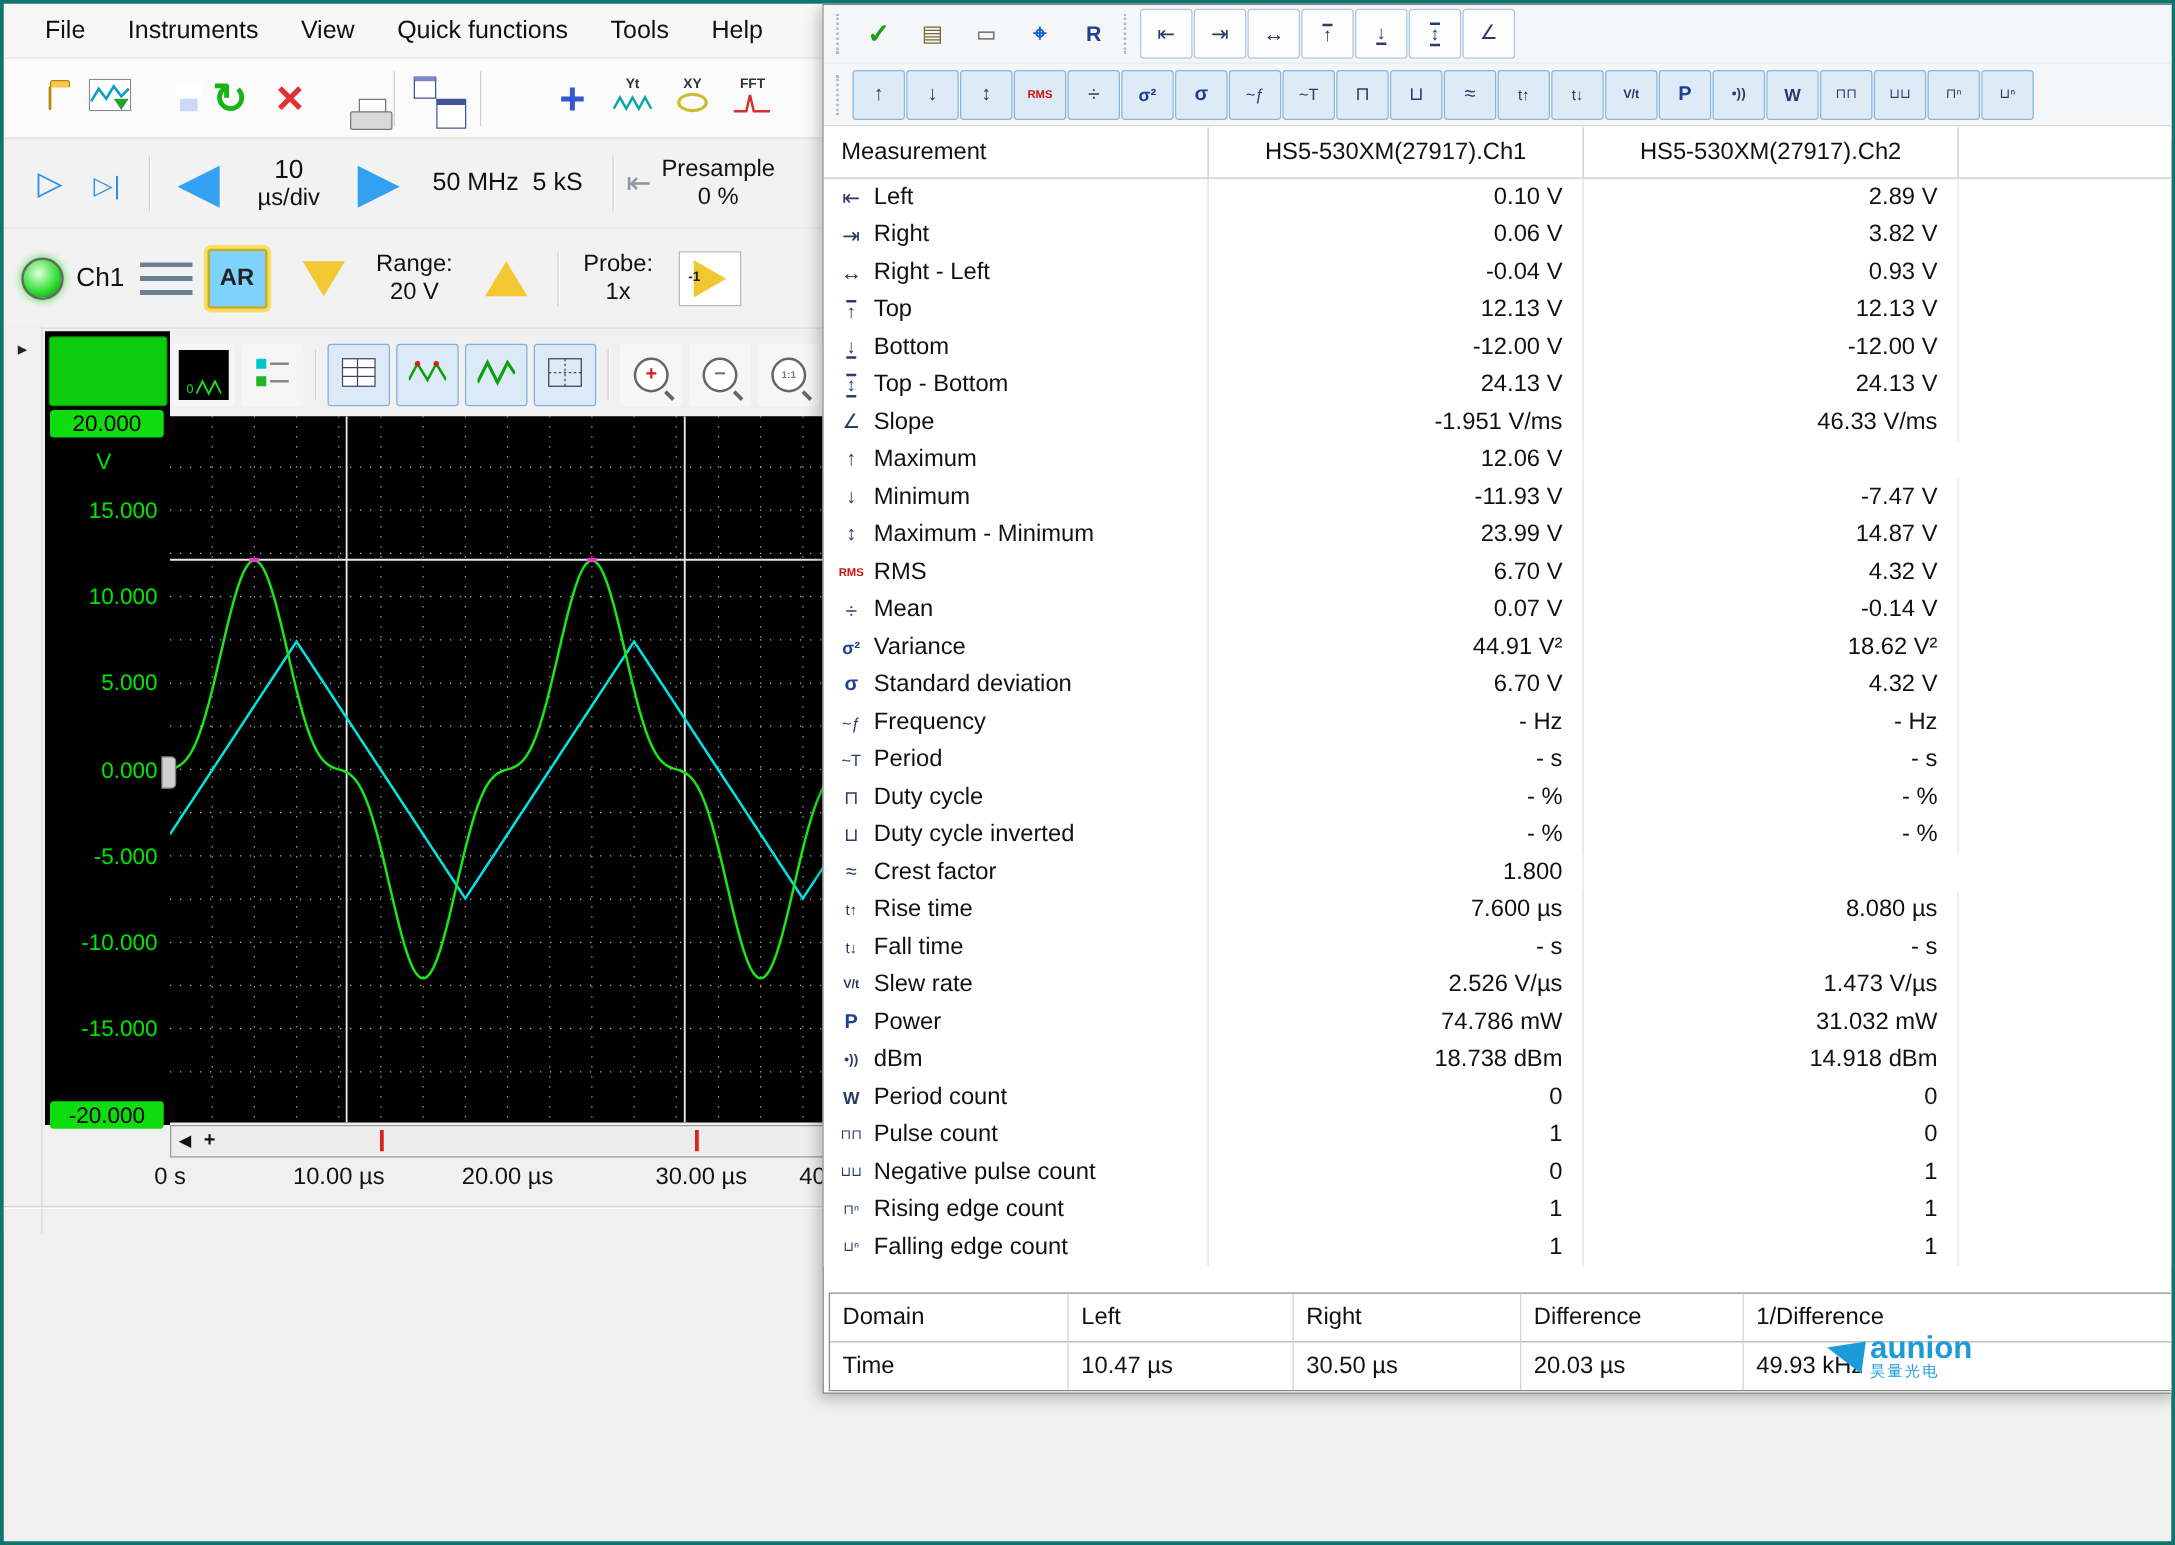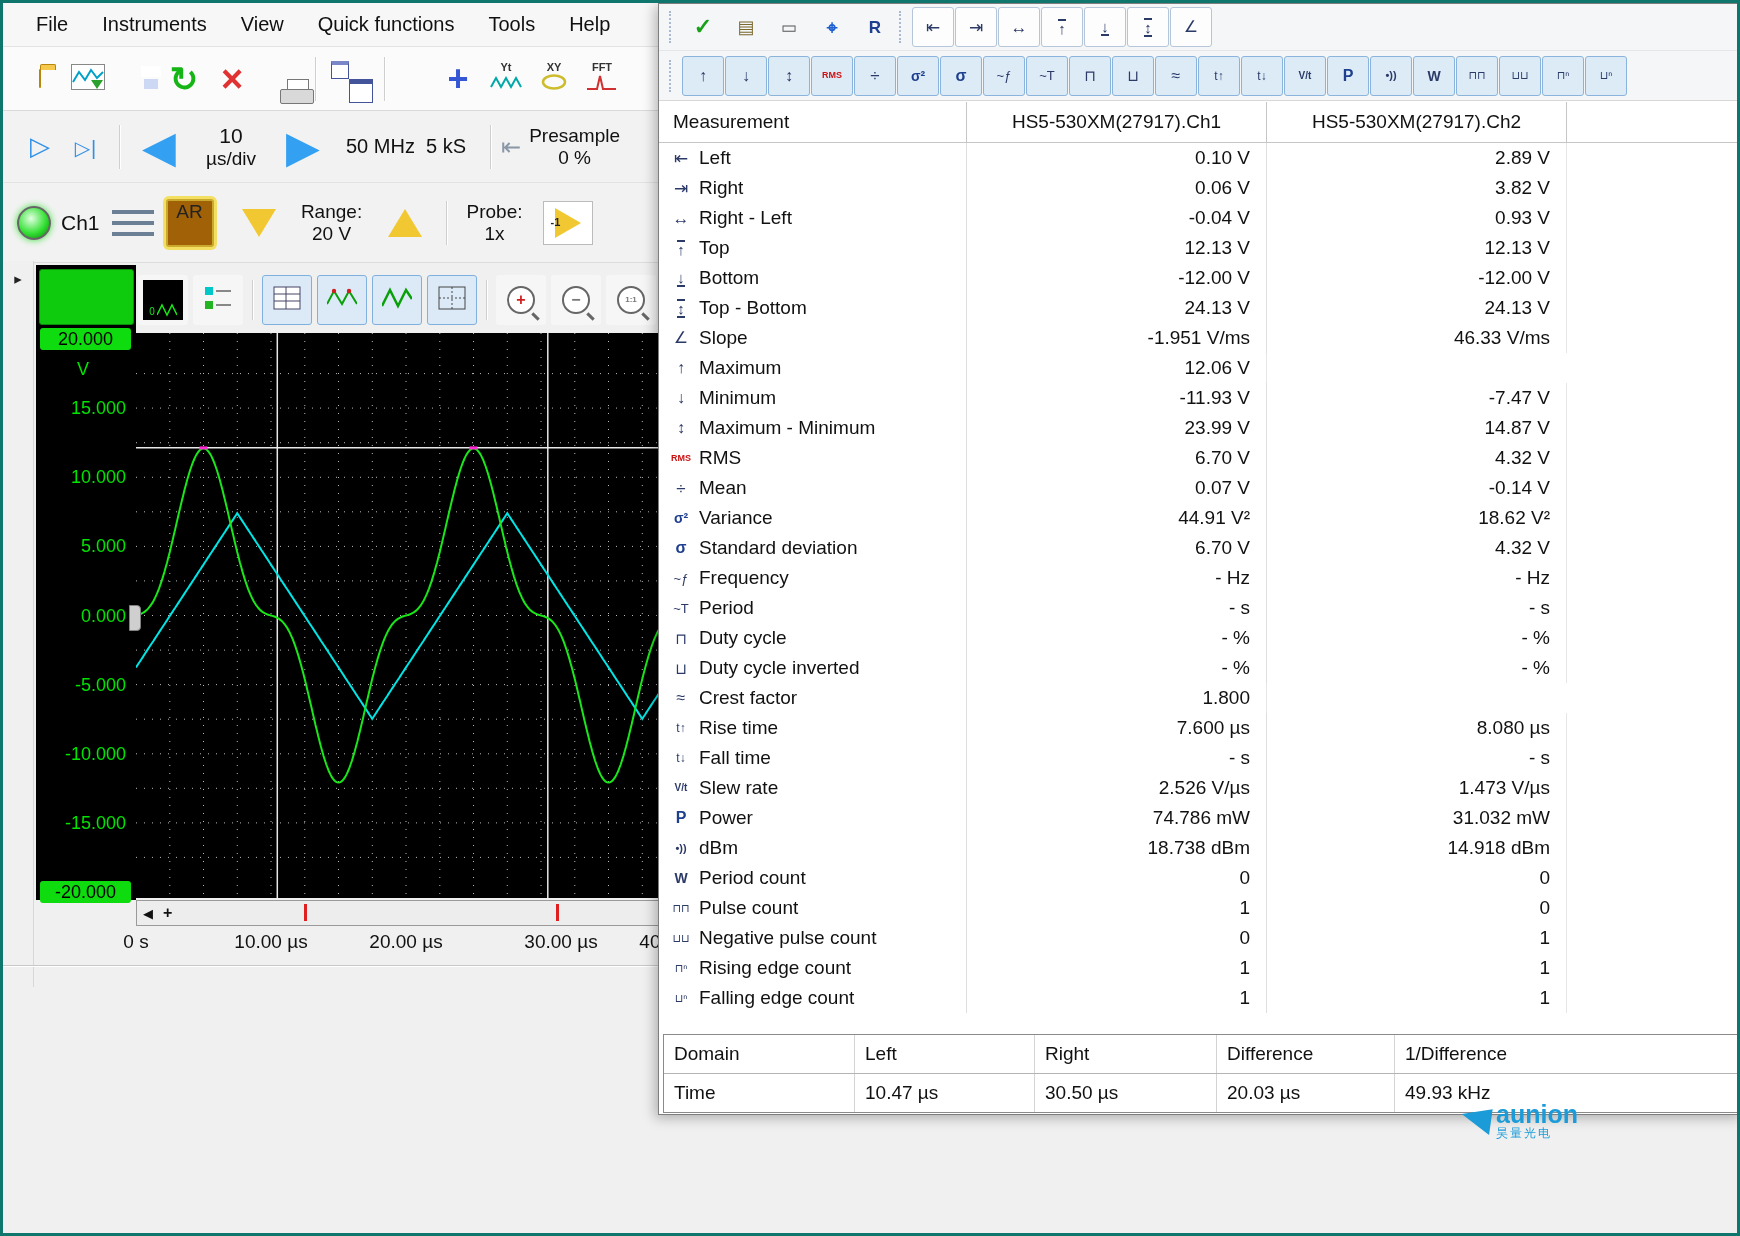--- a/index.html
+++ b/index.html
@@ -37,21 +37,21 @@
   .i-prev::before{content:"◀";}
   .i-next::before{content:"▶";}
   .stack{display:flex;flex-direction:column;align-items:center;justify-content:center;line-height:1.15;color:#111;}
   .stack .v1{font-size:21px;}
   .stack .v2{font-size:19px;}
   .rate{font-size:20px;color:#111;margin:0 14px;white-space:nowrap;}
   .i-presample::before{content:"⇤";font-size:24px;color:#8a97a6;}
   .led{width:30px;height:30px;border-radius:50%;background:radial-gradient(circle at 40% 35%, #e2ffe2, #37e137 55%, #0a9a0a 90%);border:2px solid #666;box-shadow:0 0 7px #3ae03a;}
   .chname{font-size:21px;color:#111;margin:0 12px 0 10px;}
   .coupl{width:42px;height:26px;background:repeating-linear-gradient(#6b7f95 0 4px, transparent 4px 11px);margin-right:12px;}
-  .ar-btn{width:44px;height:44px;background:#a16207;border:2px solid #caa92d;box-shadow:0 0 0 3px #f3e062;font-weight:normal;font-size:19px;display:flex;align-items:flex-start;justify-content:center;border-radius:3px;color:#222;margin-right:14px;}
+  .ar-btn{width:44px;height:44px;background:#7dd3fc;border:2px solid #caa92d;box-shadow:0 0 0 3px #f3e062;font-weight:bold;font-size:19px;display:flex;align-items:center;justify-content:center;border-radius:3px;color:#222;margin-right:14px;}
   .tri-down{width:0;height:0;border-left:17px solid transparent;border-right:17px solid transparent;border-top:28px solid #f2c832;margin:0 14px;}
   .tri-up{width:0;height:0;border-left:17px solid transparent;border-right:17px solid transparent;border-bottom:28px solid #f2c832;margin:0 14px;}
   .amp{position:relative;width:48px;height:42px;background:#fff;border:1px solid #bbb;display:flex;align-items:center;justify-content:center;margin-left:10px;}
   .amp-tri{width:0;height:0;border-top:15px solid transparent;border-bottom:15px solid transparent;border-left:26px solid #f2c832;}
   .amp-lbl{position:absolute;left:7px;top:14px;font-size:11px;color:#222;font-weight:bold;}
 
   
   #left-strip{position:absolute;left:0;top:258px;width:30px;height:726px;background:#f0f0f0;border-right:1px solid #d8d8d8;}
   .i-collapse{display:flex;align-items:center;justify-content:center;width:24px;height:24px;margin:6px auto;color:#222;font-size:15px;}
   .i-collapse::before{content:"▸";}
@@ -101,21 +101,21 @@
   .c-val{width:300px;height:100%;display:flex;align-items:center;justify-content:flex-end;padding-right:16px;box-sizing:border-box;border-left:1px solid #dedede;}
   .c-fill{width:176px;height:100%;border-left:1px solid #e6e6e6;box-sizing:border-box;}
 
   #ctable{position:absolute;left:4px;top:1030px;width:1075px;border:1px solid #8a8a8a;background:#fff;font-size:19px;color:#111;box-sizing:border-box;}
   .crow{display:flex;height:38px;align-items:center;}
   .crow.head{border-bottom:1px solid #b4b4b4;}
   .cc{padding-left:10px;box-sizing:border-box;border-left:1px solid #d4d4d4;height:100%;display:flex;align-items:center;}
   .cc:first-child{border-left:none;}
 
   
-  #logo{position:absolute;left:1458px;top:1098px;z-index:60;display:flex;align-items:center;gap:5px;justify-content:center;}
+  #logo{position:absolute;left:1458px;top:1062px;z-index:60;display:flex;align-items:center;gap:5px;justify-content:center;}
   .logo-tri{width:0;height:0;border-top:9px solid transparent;border-bottom:17px solid transparent;border-right:30px solid #1b9cd8;transform:rotate(8deg);}
   .logo-col{display:flex;flex-direction:column;line-height:1.05;}
   .logo-text{font-size:25px;font-weight:bold;color:#1b9cd8;}
   .logo-sub{font-size:12px;color:#1b9cd8;letter-spacing:2px;}
 </style>
 </head>
 <body>
 
 <div id="stage">
 

